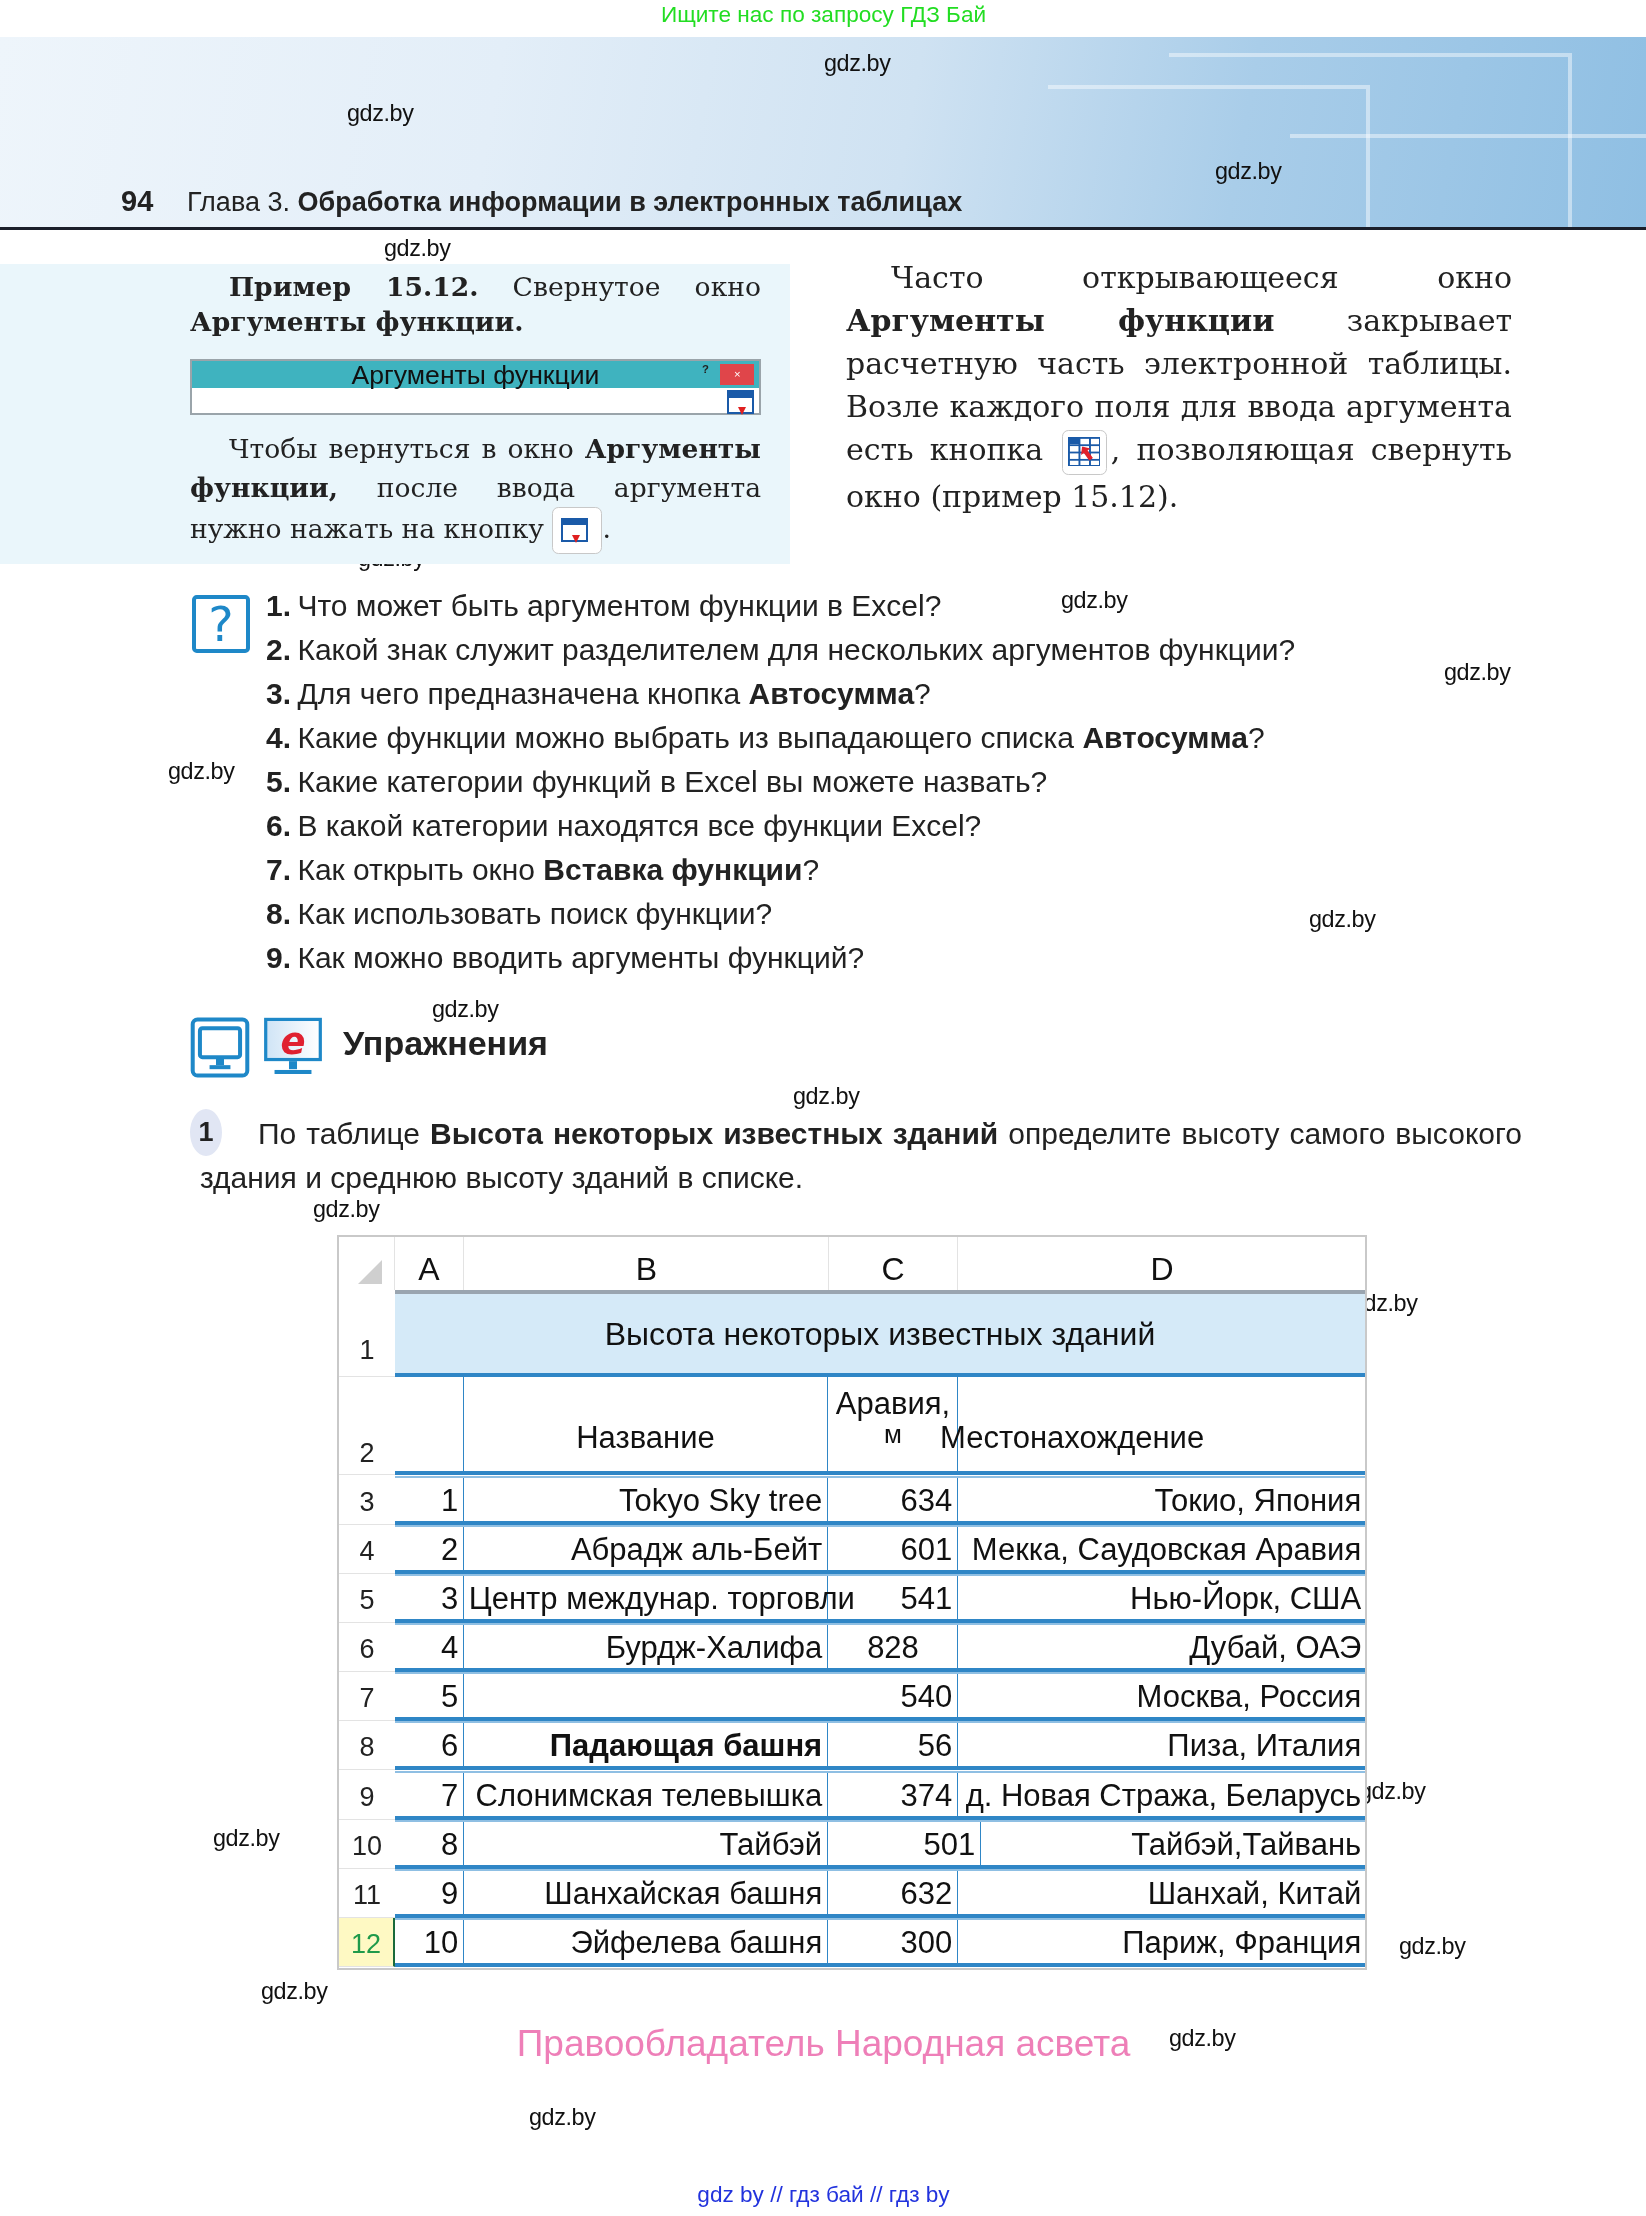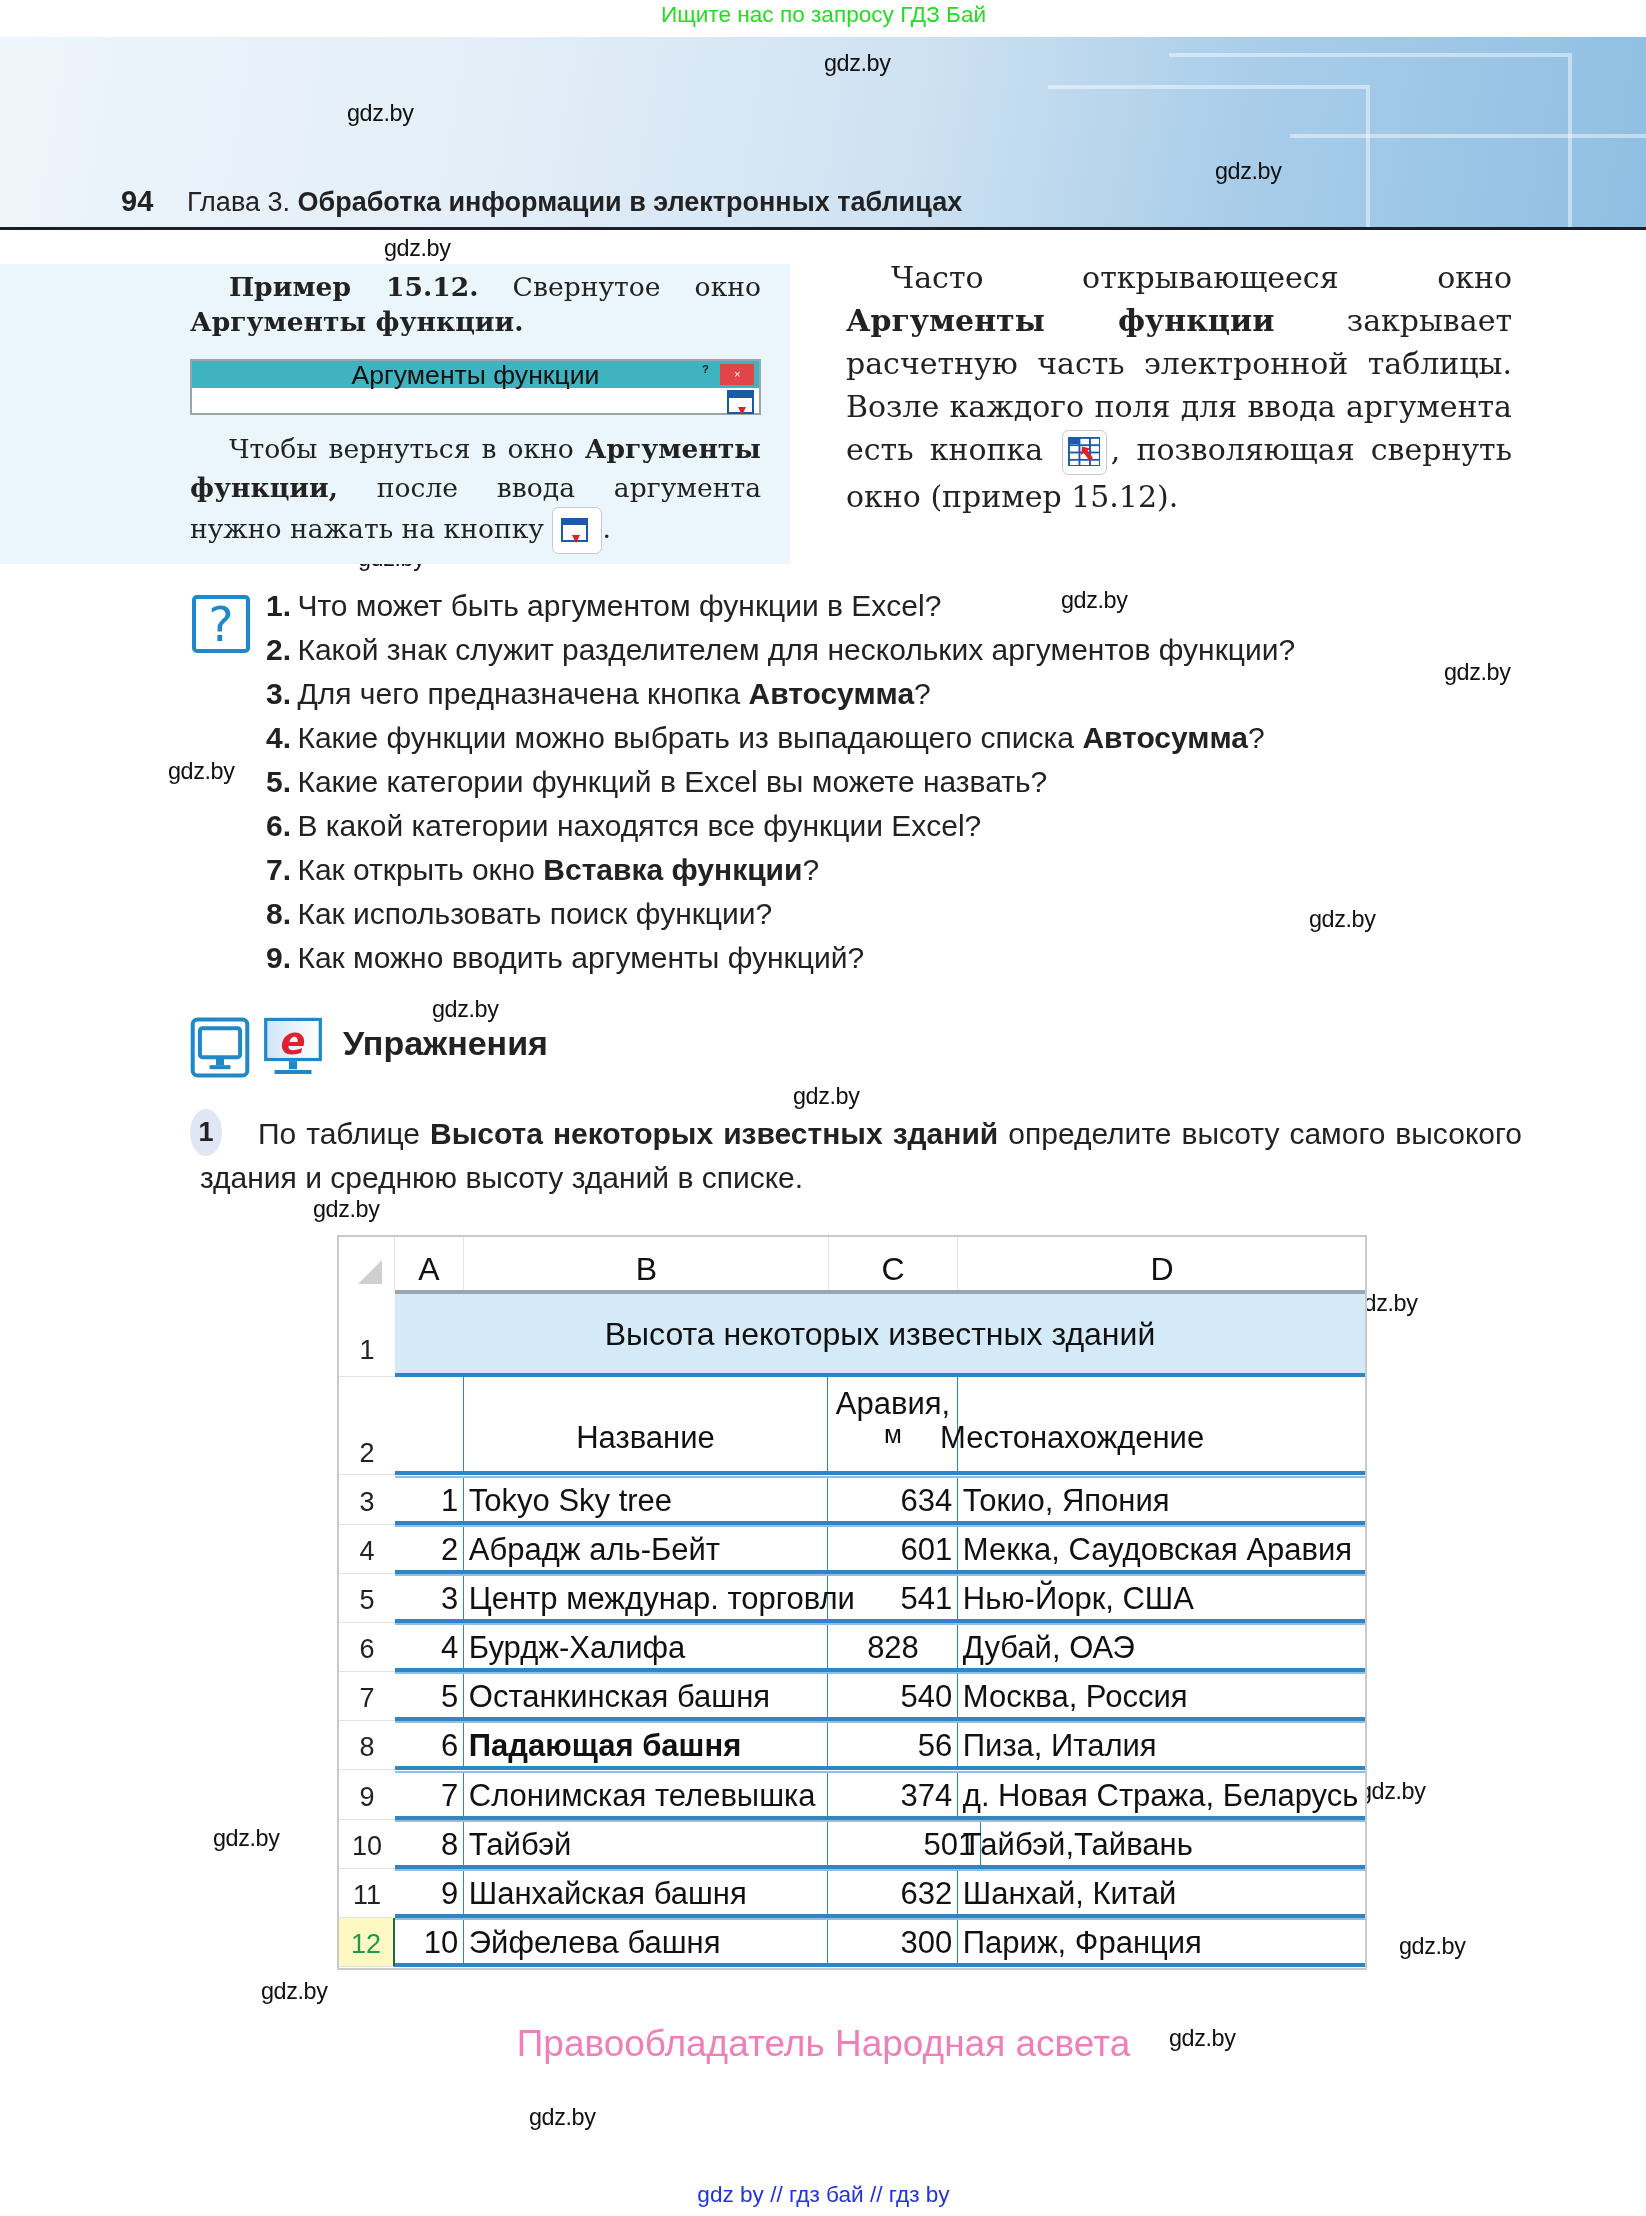--- a/index.html
+++ b/index.html
@@ -63,21 +63,21 @@
   .task-text b { font-weight: bold; }
 
   
   .sheet { position: absolute; top: 1235px; left: 337px; width: 1030px; height: 735px; border: 2.4px solid #c9c9c9; background: #fff; }
   .col-hdr { position: absolute; top: 0; height: 53px; font-size: 32px; text-align: center; line-height: 64px; color: #111; border-right: 1.6px solid #e3e3e3; }
   .corner-tri { position: absolute; left: 19.3px; top: 22.6px; width: 0; height: 0; border-left: 24px solid transparent; border-bottom: 24px solid #cfcfcf; }
   .row-hdr { position: absolute; left: 0; width: 56px; font-size: 27px; color: #222; text-align: center; border-bottom: 1.6px solid #e3e3e3; }
   .row-hdr.active { background: #fef9c3; color: #1f9a4a; border-right: 2.4px solid #1a6a3a; }
   .title-row { position: absolute; left: 56px; top: 53px; width: 970px; height: 87px; background: #d5eaf8; border-top: 4px solid #9aa5b0; border-bottom: 4.8px solid #2f86c6; font-size: 32px; text-align: center; line-height: 81px; color: #111; }
   .hdr-row { position: absolute; left: 56px; top: 140px; width: 970px; height: 98px; border-bottom: 4.8px solid #2f86c6; }
-  .cell { position: absolute; top: 0; height: 100%; border-right: 1.6px solid #2f86c6; font-size: 31px; color: #111; }
+  .cell { position: absolute; top: 0; height: 100%; border-right: 1.6px solid #2f86c6; font-size: 31px; color: #111; text-align: right; }
   .data-row { position: absolute; left: 56px; width: 970px; height: 49px; border-top: 2.4px solid #8fbfe3; border-bottom: 4px solid #2f86c6; background: #fff; }
   .data-row .cell { line-height: 45px; padding: 0 4.8px; white-space: nowrap; }
   .r { text-align: right; }
 
   .copyright { position: absolute; top: 2023px; left: 0; width: 1647px; text-align: center; font-size: 37px; color: #ee7fb8; }
   .footer-links { position: absolute; top: 2182px; left: 0; width: 1647px; text-align: center; font-size: 22.6px; color: #2233dd; }
 </style>
 </head>
 <body>
 
@@ -241,21 +241,20 @@
     <div class="cell" style="left:563px; width:408px; border-right:none;">Нью-Йорк, США</div>
   </div>
   <div class="data-row" style="top:386px;">
     <div class="cell r" style="left:0; width:69px;">4</div>
     <div class="cell" style="left:69px; width:364px;">Бурдж-Халифа</div>
     <div class="cell r" style="left:434px; width:129px;text-align:center;">828</div>
     <div class="cell" style="left:563px; width:408px; border-right:none;">Дубай, ОАЭ</div>
   </div>
   <div class="data-row" style="top:435px;">
     <div class="cell r" style="left:0; width:69px;">5</div>
-    <div class="cell" style="left:69px; width:364px;">Останкинская башня</div>
     <div class="cell r" style="left:434px; width:129px;">540</div>
     <div class="cell" style="left:563px; width:408px; border-right:none;">Москва, Россия</div>
   </div>
   <div class="data-row" style="top:484px;">
     <div class="cell r" style="left:0; width:69px;">6</div>
     <div class="cell" style="left:69px; width:364px;font-weight:bold;">Падающая башня</div>
     <div class="cell r" style="left:434px; width:129px;">56</div>
     <div class="cell" style="left:563px; width:408px; border-right:none;">Пиза, Италия</div>
   </div>
   <div class="data-row" style="top:534px;">

